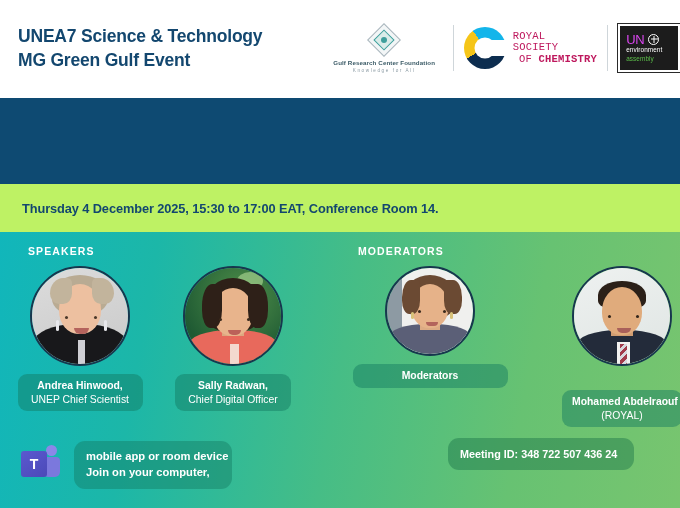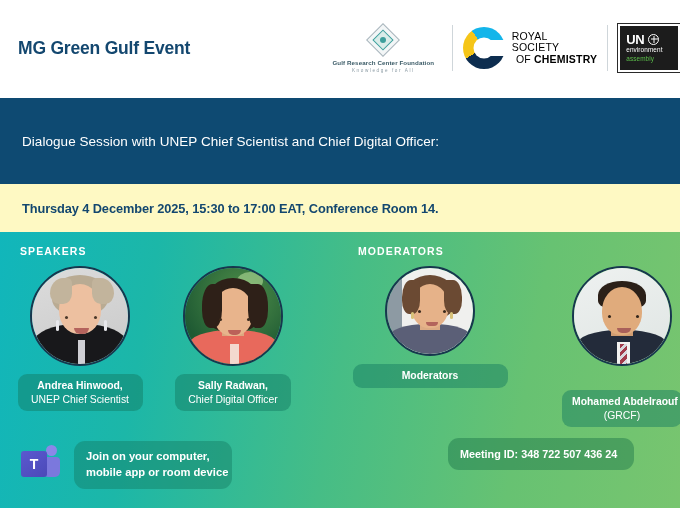--- a/index.html
+++ b/index.html
@@ -60,33 +60,33 @@
       #f5c518 205deg 290deg,
       #13b5ea 290deg 360deg);
   }
   .rsc-c .hole {
     position:absolute; left:50%; top:50%; width:21px; height:21px; border-radius:50%;
     transform:translate(-50%,-50%); background:#fff;
   }
   .rsc-c .notch {
     position:absolute; right:-1px; top:13px; width:22px; height:16px; background:#fff;
   }
-  .rsc-txt { line-height:1.08; color:#000000; }
+  .rsc-txt { line-height:1.08; color:#be185d;font-family:Liberation Mono, monospace; }
   .rsc-txt .l1 { font-size:10.5px; letter-spacing:0.2px; }
   .rsc-txt .l2 { font-size:10.5px; letter-spacing:0.2px;text-align:right; }
   .rsc-txt .l2 b { font-weight:bold; }
 
   
   .un {
     width:62px; height:48px; background:#1c1c1c; border:2px solid #fff;
     outline:1px solid #2a2a2a;
     padding:5px 6px; display:flex; flex-direction:column; justify-content:center;
   }
   .un-top { display:flex; align-items:center; gap:4px; }
-  .un-top .un-word { color:#ffffff; font-weight:bold; font-size:13px; letter-spacing:-0.3px; line-height:1;}
+  .un-top .un-word { color:#d946ef; font-weight:normal; font-size:13px; letter-spacing:-0.3px; line-height:1;}
   .un-globe { width:11px; height:11px; border-radius:50%; border:1.2px solid #fff; position:relative; }
   .un-globe:before {
     content:""; position:absolute; left:50%; top:1.2px; width:1px; height:7px;
     transform:translateX(-50%); background:#fff;
   }
   .un-globe:after {
     content:""; position:absolute; left:1.2px; top:50%; width:7px; height:1px;
     transform:translateY(-50%); background:#fff;
   }
   .un-l2 { color:#ffffff; font-size:6.4px; line-height:1.35; letter-spacing:0.1px;}
@@ -97,33 +97,33 @@
     position:absolute; left:0; top:98px; width:680px; height:86px;
     background:#0e4a72; color:#ffffff;
     padding:15px 22px; display:flex; flex-direction:column; justify-content:center; gap:13px;
   }
   .banner-l1 { font-size:13.5px; font-weight:normal; letter-spacing:0.05px; }
   .banner-l2 { font-size:11.6px; font-weight:normal; letter-spacing:0.02px; }
 
   
   .datestrip {
     position:absolute; left:0; top:184px; width:680px; height:48px;
-    background:#fef9c3; display:flex; align-items:center; padding-left:22px;
+    background:#bef264; display:flex; align-items:center; padding-left:22px;
   }
   .datestrip .txt { color:#13476f; font-weight:bold; font-size:12.8px; letter-spacing:-0.1px; }
 
   
   .body {
     position:absolute; left:0; top:232px; width:680px; height:276px;
     background:linear-gradient(100deg,#11b6bb 0%, #1cb7a8 22%, #46bd86 50%, #67c272 76%, #78c56f 100%);
   }
   .sec-label {
     position:absolute; color:#ffffff; font-weight:bold; font-size:10.5px; letter-spacing:1.1px;
   }
-  .lbl-speakers   { left:20px;  top:245px; }
+  .lbl-speakers   { left:28px;  top:245px; }
   .lbl-moderators { left:358px; top:245px; }
 
   
   .person { position:absolute; width:150px; display:flex; flex-direction:column; align-items:center; }
   .p1 { left:5px;   top:266px; }
   .p2 { left:158px; top:266px; }
   .p3 { left:355px; top:266px; }
   .p4 { left:547px; top:266px;gap:16px; }
 
   .avatar {
@@ -184,20 +184,21 @@
   .chip-line { display:block; white-space:nowrap; }
 </style>
 </head>
 <body>
 
 <div class="page">
 
   <div class="topbar">
 
     <div class="title-block">
+      <span class="title-line">UNEA7 Science &amp; Technology</span>
       <span class="title-line">MG Green Gulf Event</span>
     </div>
 
     <div class="logos">
 
       <div class="grc">
         <div class="grc-mark">
           <span class="dia"></span>
             <span class="dia2"></span>
             <span class="dot"></span>
@@ -228,21 +229,20 @@
           <span class="un-globe"></span>
         </div>
         <div class="un-l2">environment</div>
         <div class="un-l3">assembly</div>
       </div>
 
     </div>
   </div>
 
   <div class="banner">
-    <div class="banner-l1">Dialogue Session with UNEP Chief Scientist and Chief Digital Officer:</div>
   </div>
 
   <div class="datestrip">
     <div class="txt">Thursday 4 December 2025, 15:30 to 17:00 EAT, Conference Room 14.</div>
   </div>
 
   <div class="body"></div>
 
   <div class="sec-label lbl-speakers">SPEAKERS</div>
   <div class="sec-label lbl-moderators">MODERATORS</div>
@@ -326,34 +326,34 @@
         <div class="head" style="top:19px;width:40px;height:48px;background:#e0ab7c;"></div>
         <div style="position:absolute;top:47px;left:34px;width:3px;height:3px;border-radius:50%;background:#31241a;"></div>
         <div style="position:absolute;top:47px;left:62px;width:3px;height:3px;border-radius:50%;background:#31241a;"></div>
         <div style="position:absolute;top:60px;left:43px;width:14px;height:5px;border-radius:0 0 7px 7px;background:#a9605a;"></div>
         <div style="position:absolute;bottom:0;left:43px;width:13px;height:22px;background:#f2f2f0;"></div>
         <div style="position:absolute;bottom:0;left:46px;width:7px;height:20px;background:repeating-linear-gradient(135deg,#a23a4a 0 3px,#d8d8dd 3px 6px);"></div>
       </div>
     </div>
     <div class="namechip chip-w4">
       <span class="n1">Mohamed Abdelraouf</span>
-      <span class="n2">(GRCF)</span>
+      <span class="n2">(ROYAL)</span>
     </div>
   </div>
 
   <div class="teams-logo">
     <span class="tl-person-head"></span>
     <span class="tl-person-body"></span>
     <span class="tl-square">
         <span>T</span>
       </span>
   </div>
 
   <div class="joinchip">
+    <span class="chip-line">mobile app or room device</span>
     <span class="chip-line">Join on your computer,</span>
-    <span class="chip-line">mobile app or room device</span>
   </div>
 
   <div class="meetchip">
     <span class="chip-line">Meeting ID: 348 722 507 436 24</span>
   </div>
 
 </div>
 
 </body></html>

